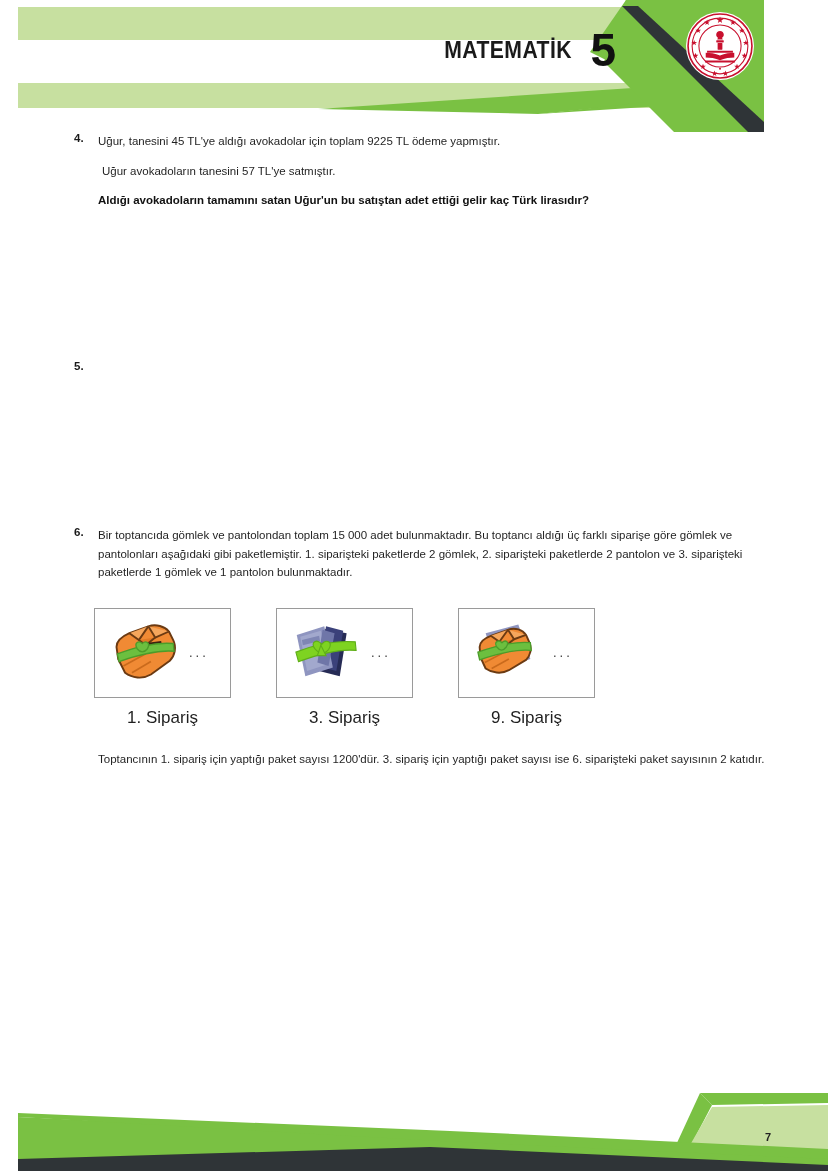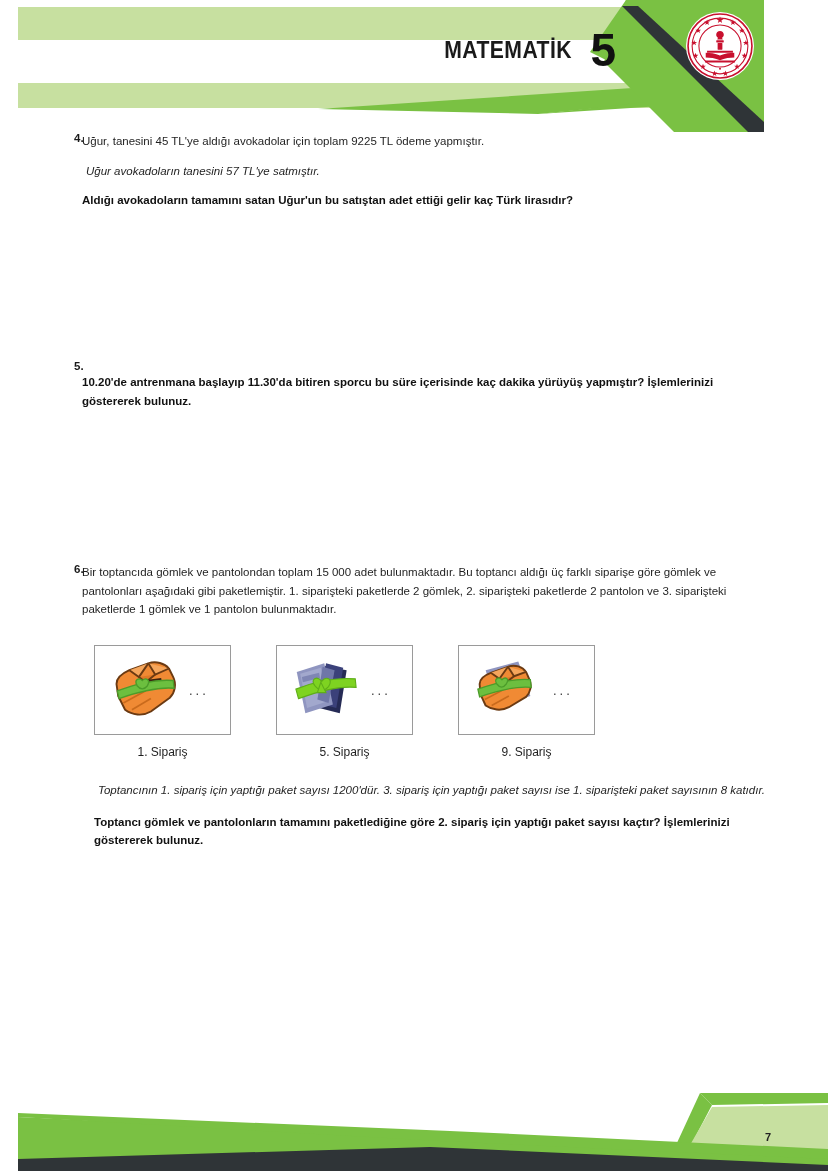--- a/index.html
+++ b/index.html
@@ -117,32 +117,31 @@
   .q-num {
     position: absolute;
     left: 74px;
     top: 0;
     width: 20px;
     font-size: 11.5px;
     font-weight: bold;
     color: #1a1a1a;
   }
   .q-body {
-    margin-left: 8px;
+    margin-left: 24px;
   }
   .q-line {
     font-size: 11.5px;
     line-height: 1.62;
     color: #1f1f1f;
     text-align: left;
     margin: 0;
   }
   .q-line.indent {
     margin-left: 4px;
-    font-style: italic;
   }
   .q-line.bold {
     font-weight: bold;
     color: #111111;
   }
   .q-gap-sm { height: 11px; }
   .q-gap-md { height: 13px; }
 
   #q4 { top: 0px; }
   #q5 { margin-top: 150px; }
@@ -179,21 +178,21 @@
     font-size: 13px;
     letter-spacing: 3px;
     color: #3b3b3b;
     margin-left: 2px;
     line-height: 1;
     user-select: none;
   }
   .fig-caption {
     margin-top: 10px;
     text-align: center;
-    font-size: 12px;
+    font-size: 17px;
     color: #1f1f1f;
   }
 
   
   .footer {
     position: absolute;
     left: 0;
     bottom: 0;
     width: 828px;
     height: 80px;
@@ -286,21 +285,20 @@
         <p class="q-line indent">Uğur avokadoların tanesini 57 TL'ye satmıştır.</p>
         <div class="q-gap-sm"></div>
         <p class="q-line bold">Aldığı avokadoların tamamını satan Uğur'un bu satıştan adet ettiği gelir kaç Türk lirasıdır?</p>
       </div>
     </div>
 
     <div class="question" id="q5">
       <div class="q-num">5.</div>
       <div class="q-body">
         <div class="q-gap-md"></div>
-        <p class="q-line bold">10.20'de antrenmana başlayıp 11.30'da bitiren sporcu bu süre içerisinde kaç dakika yürüyüş yapmıştır? İşlemlerinizi göstererek bulunuz.</p>
       </div>
     </div>
 
     <div class="question" id="q6">
       <div class="q-num">6.</div>
       <div class="q-body">
         <p class="q-line">Bir toptancıda gömlek ve pantolondan toplam 15 000 adet bulunmaktadır. Bu toptancı aldığı üç farklı siparişe göre gömlek ve pantolonları aşağıdaki gibi paketlemiştir. 1. siparişteki paketlerde 2 gömlek, 2. siparişteki paketlerde 2 pantolon ve 3. siparişteki paketlerde 1 gömlek ve 1 pantolon bulunmaktadır.</p>
       </div>
     </div>
 
@@ -342,21 +340,21 @@
               <path d="M46 18 L60 22 L53 60 L40 56 Z" fill="#6f76a8"></path>
             </g>
             <g fill="#7ed321" stroke="#5fae19" stroke-width="1.3">
               <path d="M15 44 C35 36 60 30 84 32 L85 42 C62 40 38 48 18 55 Z"></path>
               <path d="M37 40 C31 32 40 28 45 35 C50 28 59 32 53 41 C47 47 43 47 37 40 Z"></path>
               <path d="M44 36 L40 48 L50 48 Z" fill="#7ed321"></path>
             </g>
           </svg>
           <div class="fig-dots">...</div>
         </div>
-        <div class="fig-caption">5. Sipariş</div>
+        <div class="fig-caption">3. Sipariş</div>
       </div>
 
       <div class="figure">
         <div class="fig-box">
           <svg class="fig-art" viewBox="0 0 100 90">
             <g>
               <path d="M24 22 L62 12 L76 52 L38 66 Z" fill="#8f95c0"></path>
               <path d="M28 25 L58 17 L70 49 L42 60 Z" fill="#a2a8cd"></path>
             </g>
             <g stroke="#6b3a12" stroke-width="2.2" stroke-linejoin="round">
@@ -376,23 +374,22 @@
             </g>
           </svg>
           <div class="fig-dots">...</div>
         </div>
         <div class="fig-caption">9. Sipariş</div>
       </div>
     </div>
 
     <div class="question" style="margin-top:22px;">
       <div class="q-body" style="margin-left:20px;">
-        <p class="q-line indent">Toptancının 1. sipariş için yaptığı paket sayısı 1200'dür. 3. sipariş için yaptığı paket sayısı ise 1. siparişteki paket sayısının 8 katıdır.</p>
+        <p class="q-line indent">Toptancının 1. sipariş için yaptığı paket sayısı 1200'dür. 3. sipariş için yaptığı paket sayısı ise 6. siparişteki paket sayısının 2 katıdır.</p>
         <div class="q-gap-md"></div>
-        <p class="q-line bold">Toptancı gömlek ve pantolonların tamamını paketlediğine göre 2. sipariş için yaptığı paket sayısı kaçtır? İşlemlerinizi göstererek bulunuz.</p>
       </div>
     </div>
   </div>
 
   <div class="footer">
     <svg class="ftr-shape" viewBox="0 0 828 80" preserveAspectRatio="none">
       <polygon points="700,2 828,2 828,12 712,14" fill="#7ac143"></polygon>
       <polygon points="700,2 712,14 690,56 676,54" fill="#7ac143"></polygon>
       <polygon points="712,16 828,14 828,62 700,62 690,54" fill="#c7e0a0"></polygon>
       <polygon points="18,26 690,58 828,62 828,80 18,80" fill="#7ac143"></polygon>

